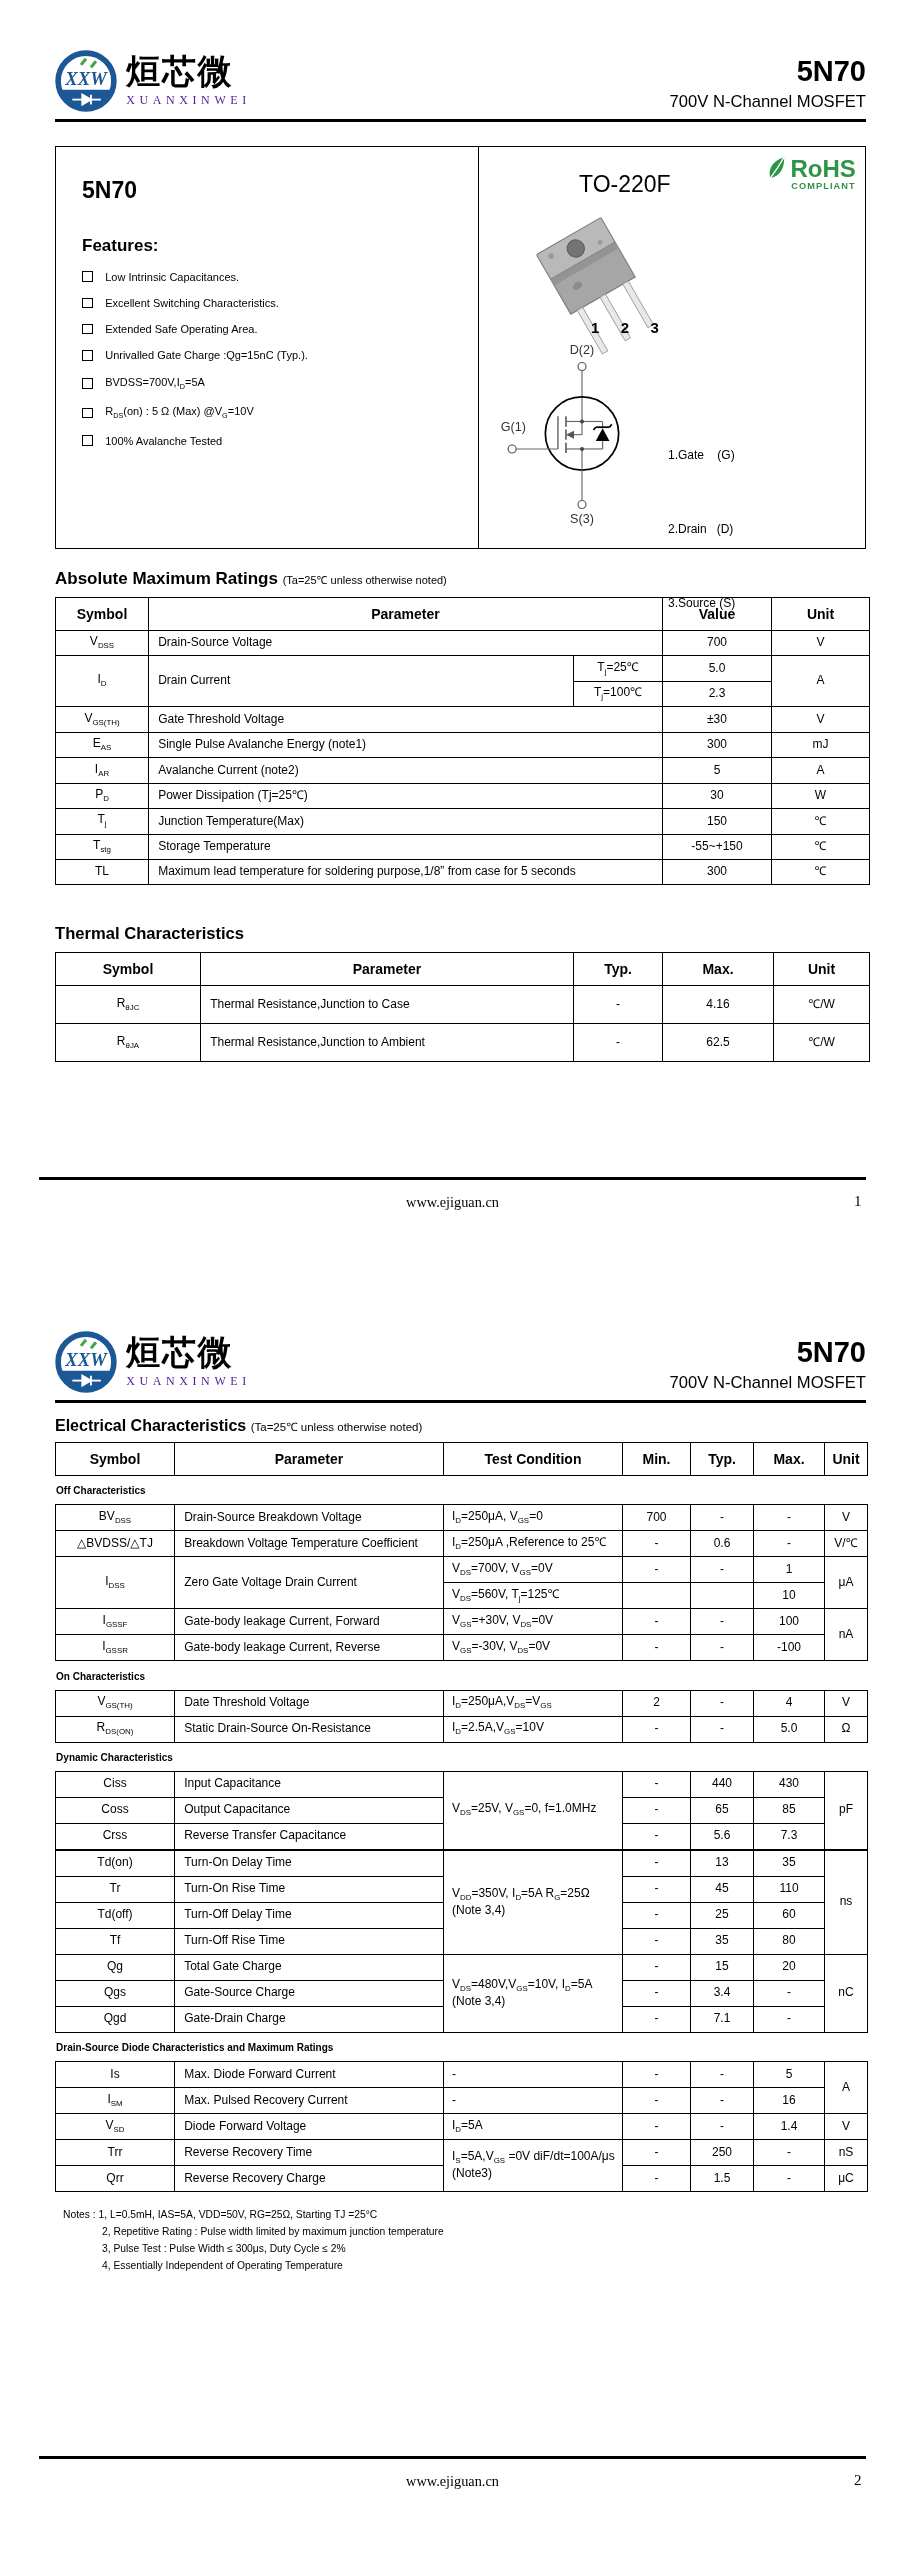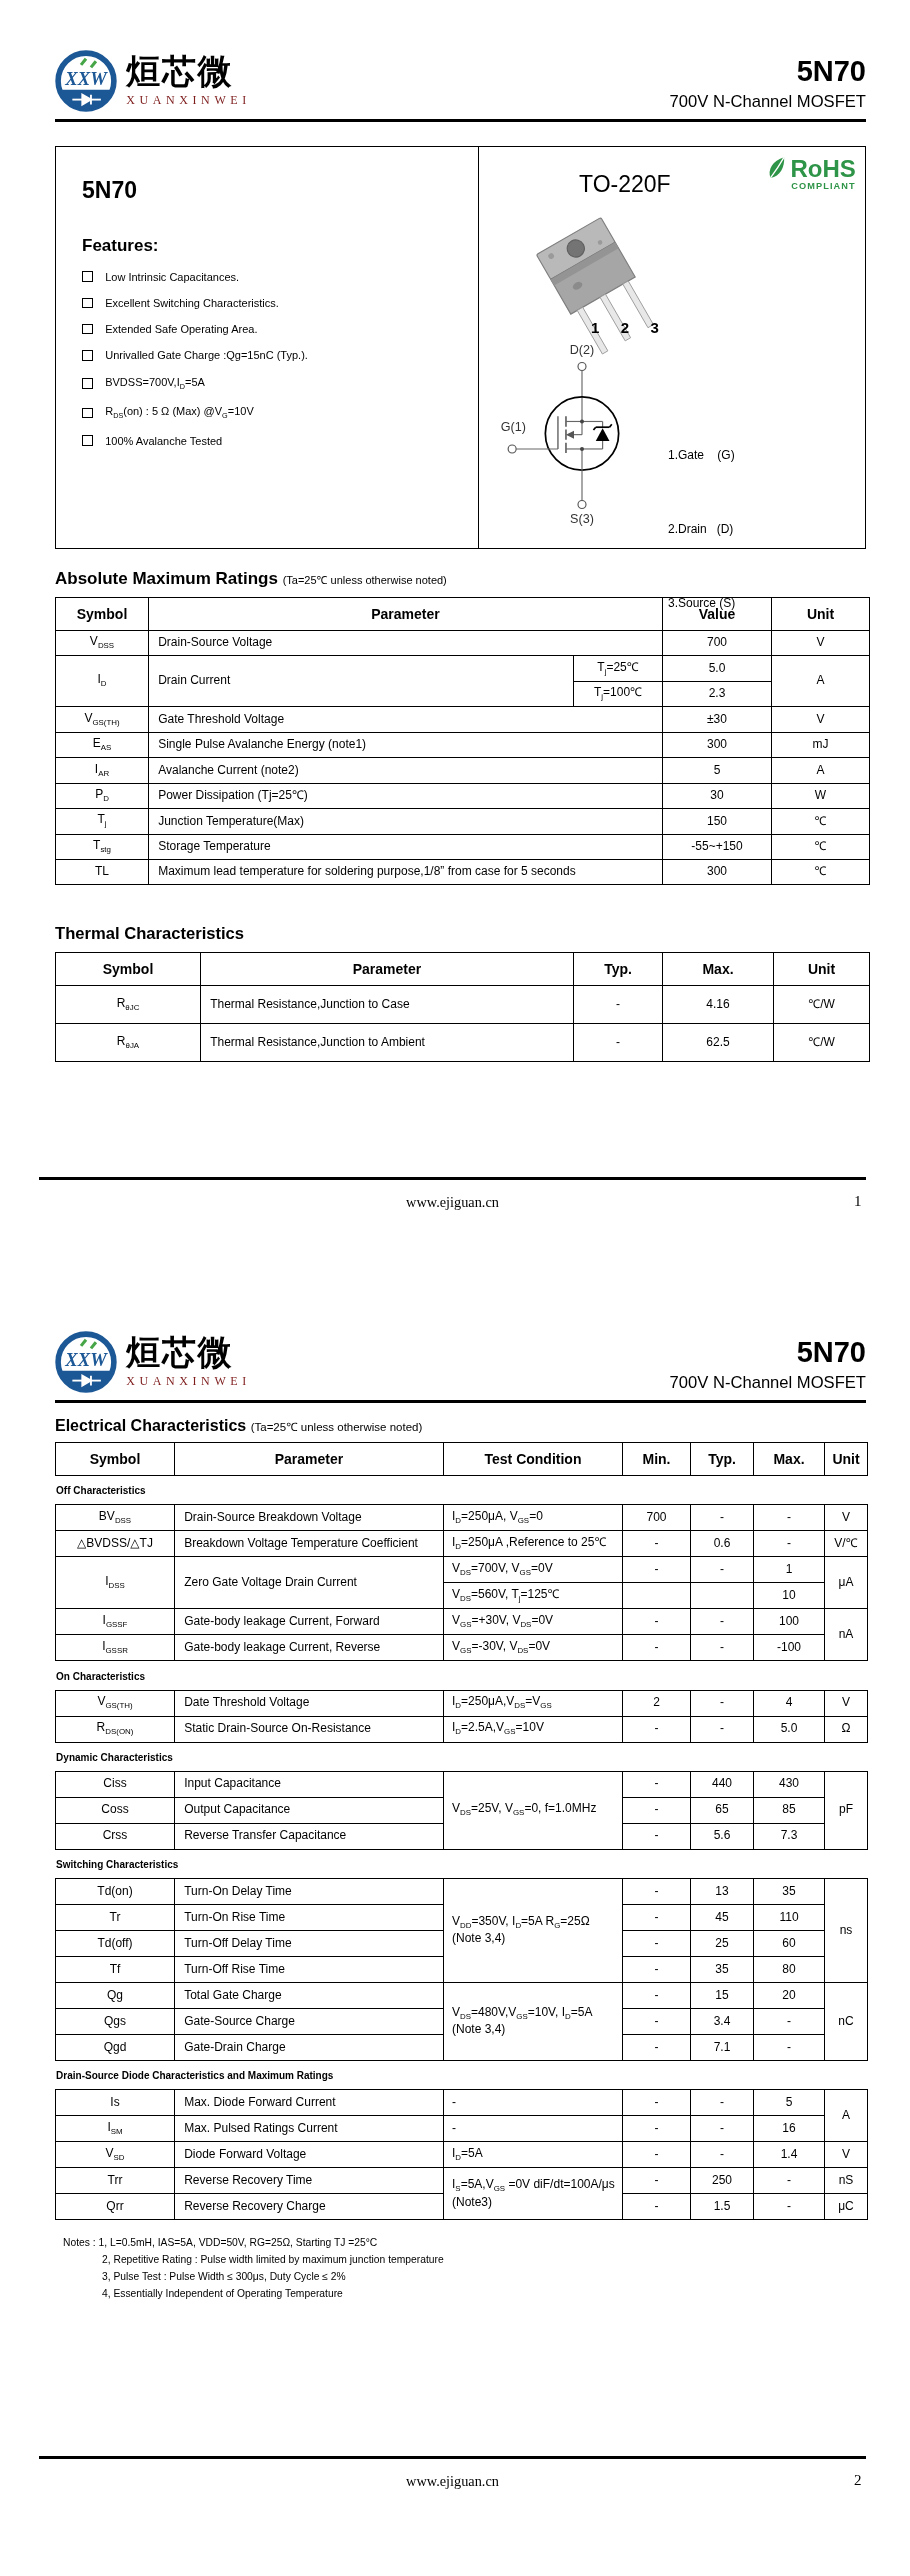--- a/index.html
+++ b/index.html
@@ -7,21 +7,21 @@
   .page { position:relative; width:910px; overflow:hidden; background:#fff; }
   #page1 { height:1297px; }
   #page2 { height:1279px; }
   .content { margin:0 44px 0 55px; }
 
   
   .hdr { display:flex; justify-content:space-between; align-items:flex-end; padding-top:50px; padding-bottom:6.9px; }
   .logo { display:flex; align-items:center; gap:9.2px;font-family:Liberation Serif, serif; }
   .logo svg { display:block; }
   .logo-cn { font-size:34px; font-weight:bold; letter-spacing:1.7px; line-height:1; }
-  .logo-en { font-size:12px; letter-spacing:4.6px; margin-top:4px; color:#7f1d1d; }
+  .logo-en { font-size:12px; letter-spacing:4.6px; margin-top:4px; color:#4c1d95; }
   .hdr-right { text-align:right; }
   .part { font-size:29px; font-weight:bold; line-height:1; }
   .hdr-sub { font-size:16.6px; margin-top:5.7px; }
   .rule { height:3.4px; background:#000; }
 
   
   .pbox { border:1.7px solid #000; margin-top:24px; height:403px; display:flex; box-sizing:border-box; }
   .pbox-left { width:423px; border-right:1.1px solid #000; padding:30px 0 0 26px; box-sizing:border-box; }
   .pl-part { font-size:23px; font-weight:bold; }
   .pl-feat { font-size:17px; font-weight:bold; margin-top:32px; }
@@ -520,21 +520,20 @@
       <tr>
         <td>Crss</td>
         <td class="pl">Reverse Transfer Capacitance</td>
         <td>-</td>
         <td>5.6</td>
         <td>7.3</td>
       </tr>
       </tbody>
     </table>
 
-    <div class="sec">Switching Characteristics</div>
     <table class="tbl et">
       <colgroup>
           <col style="width:119px">
           <col style="width:269px">
           <col style="width:179px">
           <col style="width:68px">
           <col style="width:63px">
           <col style="width:71px">
           <col style="width:43px">
         </colgroup>
@@ -611,21 +610,21 @@
         <td>Is</td>
         <td class="pl">Max. Diode Forward Current</td>
         <td class="cl">-</td>
         <td>-</td>
         <td>-</td>
         <td>5</td>
         <td rowspan="2">A</td>
       </tr>
       <tr>
         <td>I<sub>SM</sub></td>
-        <td class="pl">Max. Pulsed Ratings Current</td>
+        <td class="pl">Max. Pulsed Recovery Current</td>
         <td class="cl">-</td>
         <td>-</td>
         <td>-</td>
         <td>16</td>
       </tr>
       <tr>
         <td>V<sub>SD</sub></td>
         <td class="pl">Diode Forward Voltage</td>
         <td class="cl">I<sub>D</sub>=5A</td>
         <td>-</td>

